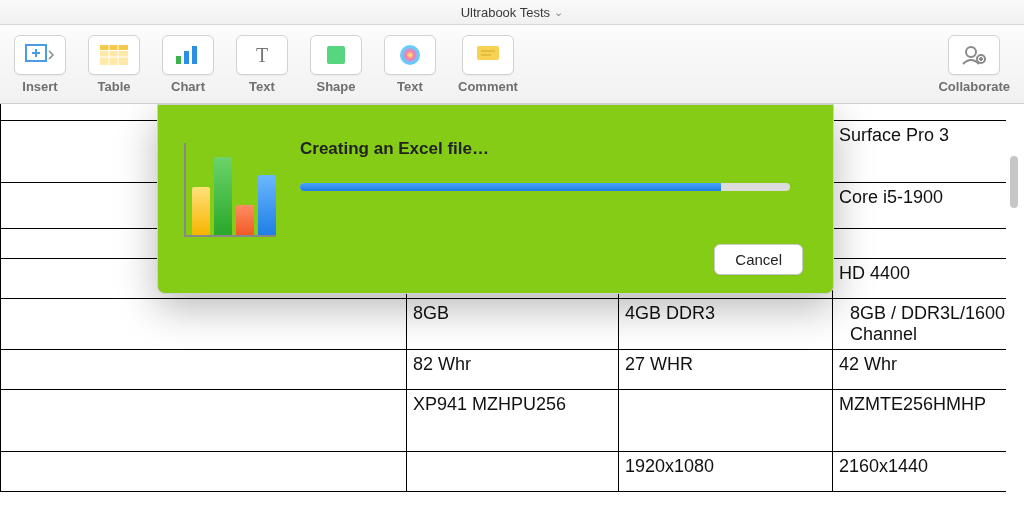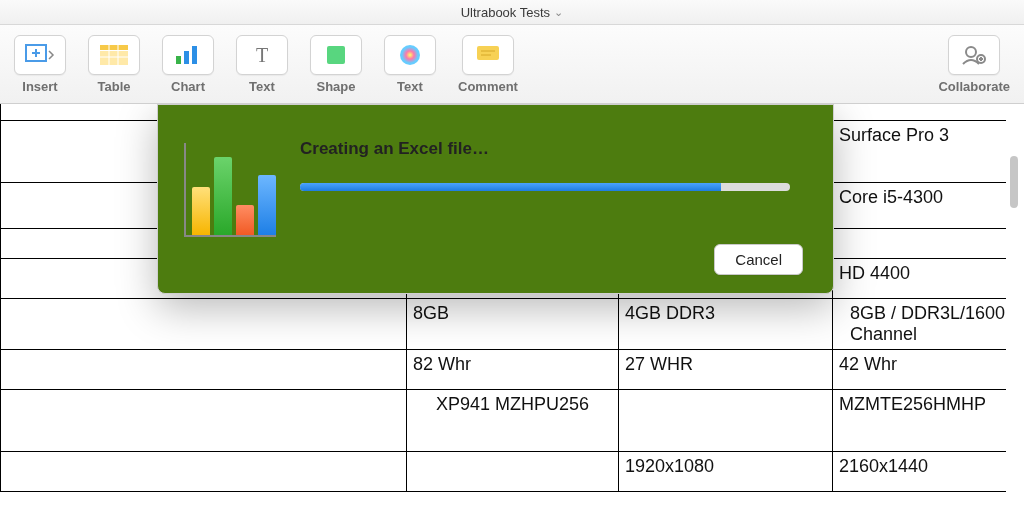--- a/index.html
+++ b/index.html
@@ -11,21 +11,21 @@
   .tool-btn { width: 52px; height: 40px; background:#fff; border:1px solid #d3d3d3; border-radius:6px; display:flex; align-items:center; justify-content:center; box-shadow: 0 1px 1px rgba(0,0,0,.05); }
   .tool-label { font-size: 13px; color:#6f6f6f;font-weight:bold; }
   .spacer { flex:1; }
   .sheet-area { position:relative; height: calc(514px - 104px); overflow:hidden; background:#fff; }
   table.grid { border-collapse: collapse; width: 1024px; table-layout: fixed; font-size: 18px; color:#111; }
   table.grid td { border:1px solid #000; padding:4px 6px; height:40px; vertical-align:top; overflow:hidden; white-space:normal; }
   table.grid col.c0{width:406px;} col.c1{width:212px;} col.c2{width:214px;} col.c3{width:192px;}
   .scroll-gutter { position:absolute; right:0; top:0; bottom:0; width:18px; background:#fff;}
   .scroll-thumb { position:absolute; right:6px; top:52px; width:8px; height:52px; background:#c6c6c6; border-radius:4px;}
   .dialog-backdrop { position:absolute; left:0; top:0; right:0; bottom:0; pointer-events:none; }
-  .dialog { position:absolute; left:157px; top:0; width:677px; height:190px; background:#4d7c0f; border:1px solid #cfcfcf; border-radius:0 0 8px 8px; box-shadow: 0 14px 40px rgba(0,0,0,.28); pointer-events:auto; }
+  .dialog { position:absolute; left:157px; top:0; width:677px; height:190px; background:#84cc16; border:1px solid #cfcfcf; border-radius:0 0 8px 8px; box-shadow: 0 14px 40px rgba(0,0,0,.28); pointer-events:auto; }
   .dialog-inner { display:flex; padding: 28px 30px 18px 26px; gap: 16px; height:100%; flex-direction:row; }
   .dialog-icon { width:100px; height:110px; flex:none; position:relative; }
   .dialog-axes { position:absolute; left:0; bottom:6px; width:92px; height:94px; border-left:2px solid #888; border-bottom:2px solid #888; }
   .dbar { position:absolute; bottom:8px; width:18px; border-radius:2px 2px 0 0; }
   .dbar.b1{ left:8px; height:48px; background:linear-gradient(#ffe07a,#f7b500);}
   .dbar.b2{ left:30px; height:78px; background:linear-gradient(#6bd36b,#2aa82a);}
   .dbar.b3{ left:52px; height:30px; background:linear-gradient(#ff8d63,#f15a24);}
   .dbar.b4{ left:74px; height:60px; background:linear-gradient(#6db7ff,#1e7fe6);}
   .dialog-right { flex:1; display:flex; flex-direction:column; }
   .dialog-title { font-weight:700; font-size:17px; color:#222; margin-top:6px;}
@@ -169,21 +169,21 @@
         <tr>
           <td style="height: 62px;"></td>
           <td style="height: 62px;"></td>
           <td style="height: 62px;"></td>
           <td style="height: 62px;">Surface Pro 3</td>
         </tr>
         <tr>
           <td style="height: 46px;"></td>
           <td style="height: 46px;"></td>
           <td style="height: 46px;"></td>
-          <td style="height: 46px;">Core i5-4300</td>
+          <td style="height: 46px;">Core i5-1900</td>
         </tr>
         <tr>
           <td style="height: 22px;"></td>
           <td style="height: 22px;"></td>
           <td style="height: 22px;">Atom X7-Z8700</td>
           <td style="height: 22px;"></td>
         </tr>
         <tr>
           <td></td>
           <td></td>
@@ -197,21 +197,21 @@
           <td style="height: 46px; padding-left: 17px;">8GB / DDR3L/1600 Channel</td>
         </tr>
         <tr>
           <td></td>
           <td>82 Whr</td>
           <td>27 WHR</td>
           <td>42 Whr</td>
         </tr>
         <tr>
           <td style="height: 62px;"></td>
-          <td style="height: 62px; text-align: center;">XP941 MZHPU256</td>
+          <td style="height: 62px;">XP941 MZHPU256</td>
           <td style="height: 62px;"></td>
           <td style="height: 62px;">MZMTE256HMHP</td>
         </tr>
         <tr>
           <td></td>
           <td></td>
           <td>1920x1080</td>
           <td>2160x1440</td>
         </tr>
       </tbody>

